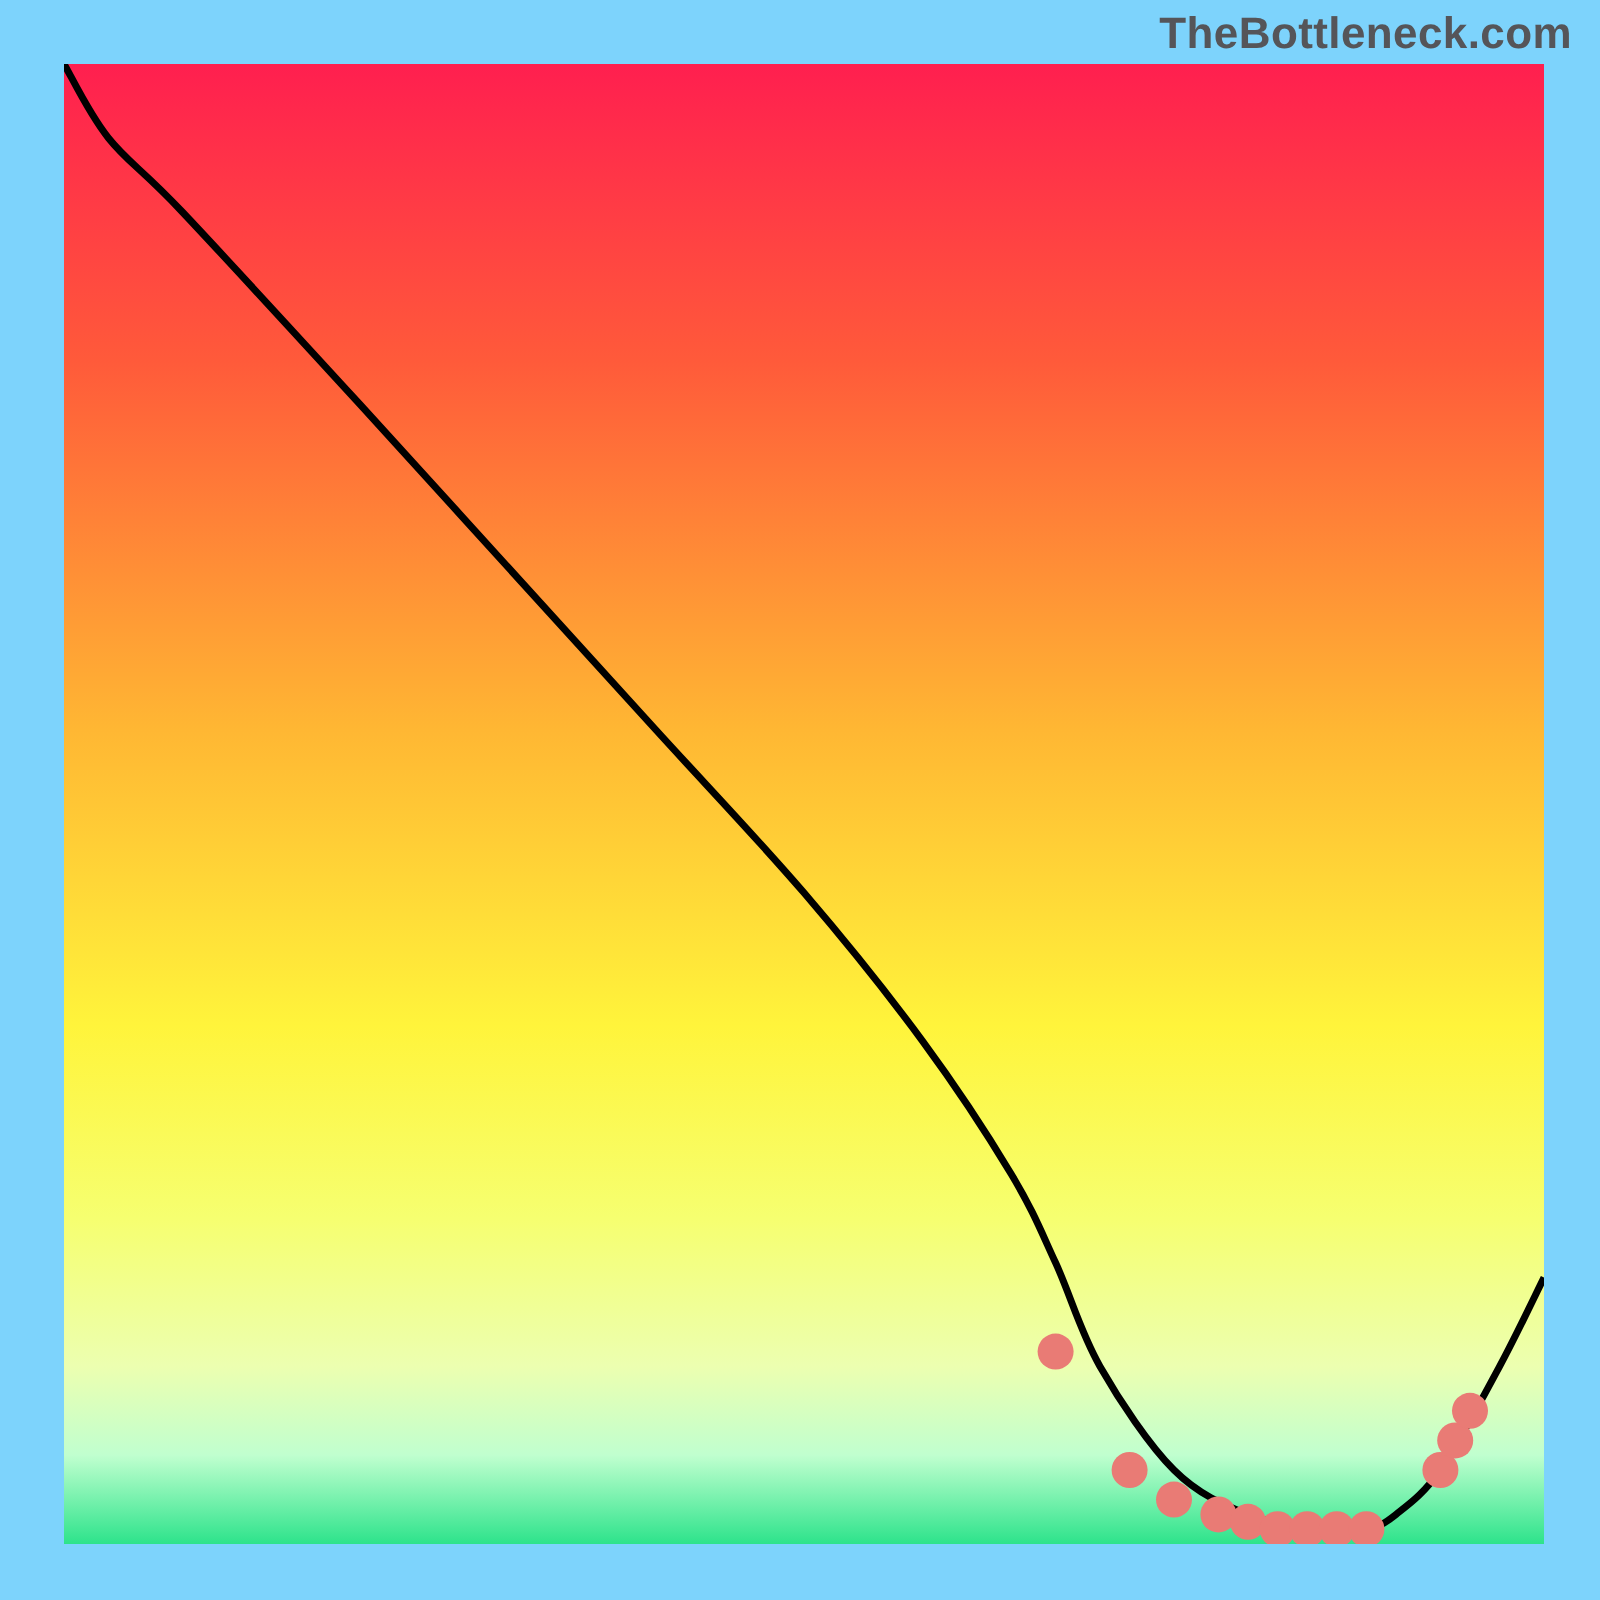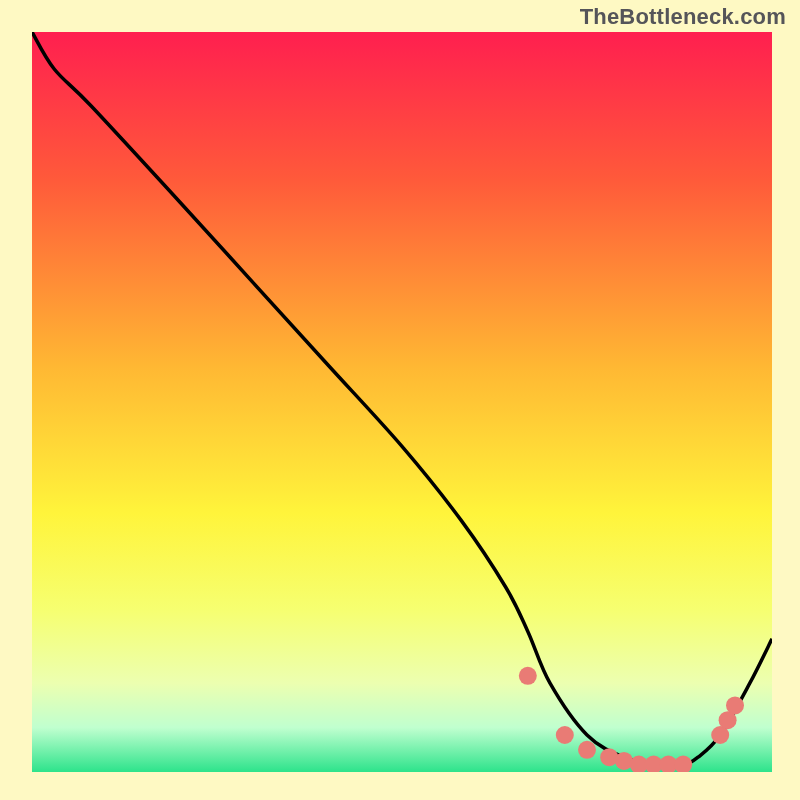--- a/index.html
+++ b/index.html
@@ -1,17 +1,17 @@
 <!DOCTYPE html>
 <html><head>
 <meta charset="utf-8">
 <style>
 * { margin: 0; padding: 0; box-sizing: border-box; }
 body { background: #000; width: 800px; height: 800px; overflow: hidden; font-family: Arial, sans-serif; }
-.container { width: 800px; height: 800px; position: relative; background: #fef9c3; }
+.container { width: 800px; height: 800px; position: relative; background: #7dd3fc; }
 .chart-area { position: absolute; left: 32px; top: 32px; width: 740px; height: 740px; }
 .gradient-bg { position: absolute; inset: 0; }
 .curve-layer { position: absolute; inset: 0; }
 .dots-layer { position: absolute; inset: 0; }
 .attribution { position: absolute; top: 4px; right: 14px; color: #555559; font-size: 22px; font-weight: 700; letter-spacing: 0.2px; }
 </style>
 </head>
 <body>
 
 <div class="container">

